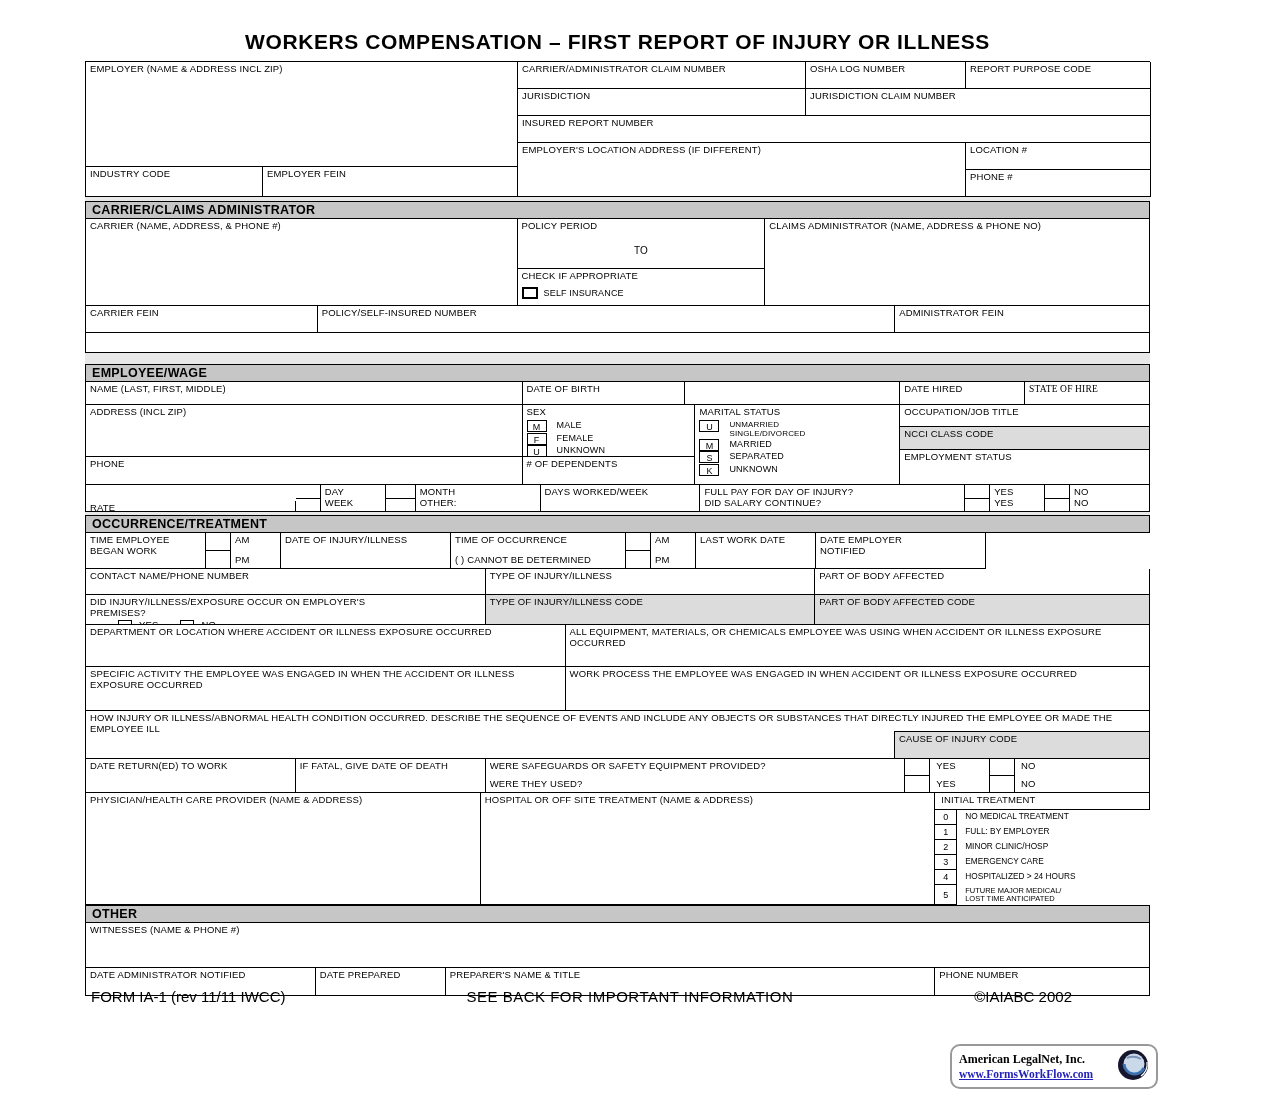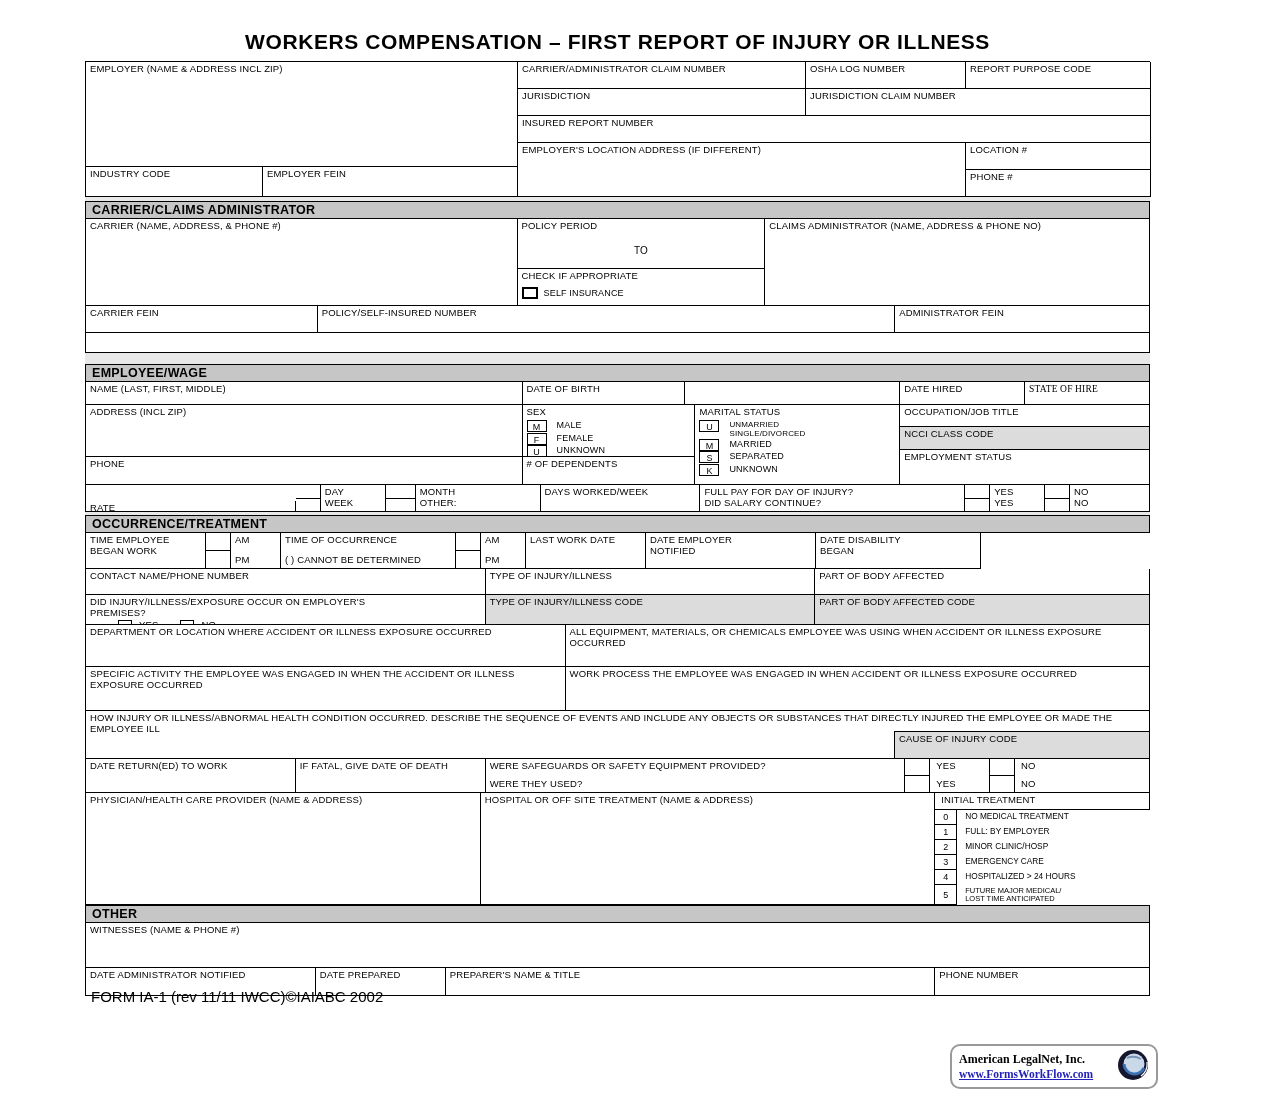--- a/index.html
+++ b/index.html
@@ -286,40 +286,40 @@
         <span class="lbl">TIME EMPLOYEE BEGAN WORK</span>
       </div>
       <div class="c split" style="width:25px;">
         <div></div>
         <div></div>
       </div>
       <div class="c two" style="width:50px;padding:2px 4px;">
         <span class="lbl">AM</span>
         <span class="lbl">PM</span>
       </div>
+      <div class="c" style="width:170px;">
+        <span class="lbl">DATE OF INJURY/ILLNESS</span>
+      </div>
       <div class="c two" style="width:175px;padding:2px 4px;">
         <span class="lbl">TIME OF OCCURRENCE</span>
         <span class="lbl">( )  CANNOT BE DETERMINED</span>
       </div>
       <div class="c split" style="width:25px;">
         <div></div>
         <div></div>
       </div>
       <div class="c two" style="width:45px;padding:2px 4px;">
         <span class="lbl">AM</span>
         <span class="lbl">PM</span>
       </div>
       <div class="c" style="width:120px;">
         <span class="lbl">LAST WORK DATE</span>
       </div>
       <div class="c" style="width:170px;">
         <span class="lbl" style="width:110px;">DATE EMPLOYER NOTIFIED</span>
-      </div>
-      <div class="c" style="width:165px;">
-        <span class="lbl" style="width:110px;">DATE DISABILITY BEGAN</span>
       </div>
     </div>
     <div class="row" style="height:26px;">
       <div class="c" style="width:400px;">
         <span class="lbl">CONTACT NAME/PHONE NUMBER</span>
       </div>
       <div class="c" style="width:330px;">
         <span class="lbl">TYPE OF INJURY/ILLNESS</span>
       </div>
       <div class="c" style="width:335px;">
@@ -457,20 +457,21 @@
       <div class="c" style="width:215px;">
         <span class="lbl">PHONE NUMBER</span>
       </div>
     </div>
   </div>
 
 </div>
 
 <div class="footer">
   <span style="padding-left:6px;">FORM IA-1 (rev 11/11 IWCC)</span>
+  <span style="flex:1;text-align:center;letter-spacing:.5px;">SEE BACK FOR IMPORTANT INFORMATION</span>
   <span style="padding-right:78px;">©IAIABC 2002</span>
 </div>
 
 <div class="legalnet">
   <div style="flex:1;">
     <div class="co">American LegalNet, Inc.</div>
     <div class="url">www.FormsWorkFlow.com</div>
   </div>
   <span style="flex:none;margin-left:4px;">
     <svg width="32" height="32" viewBox="0 0 32 32">

